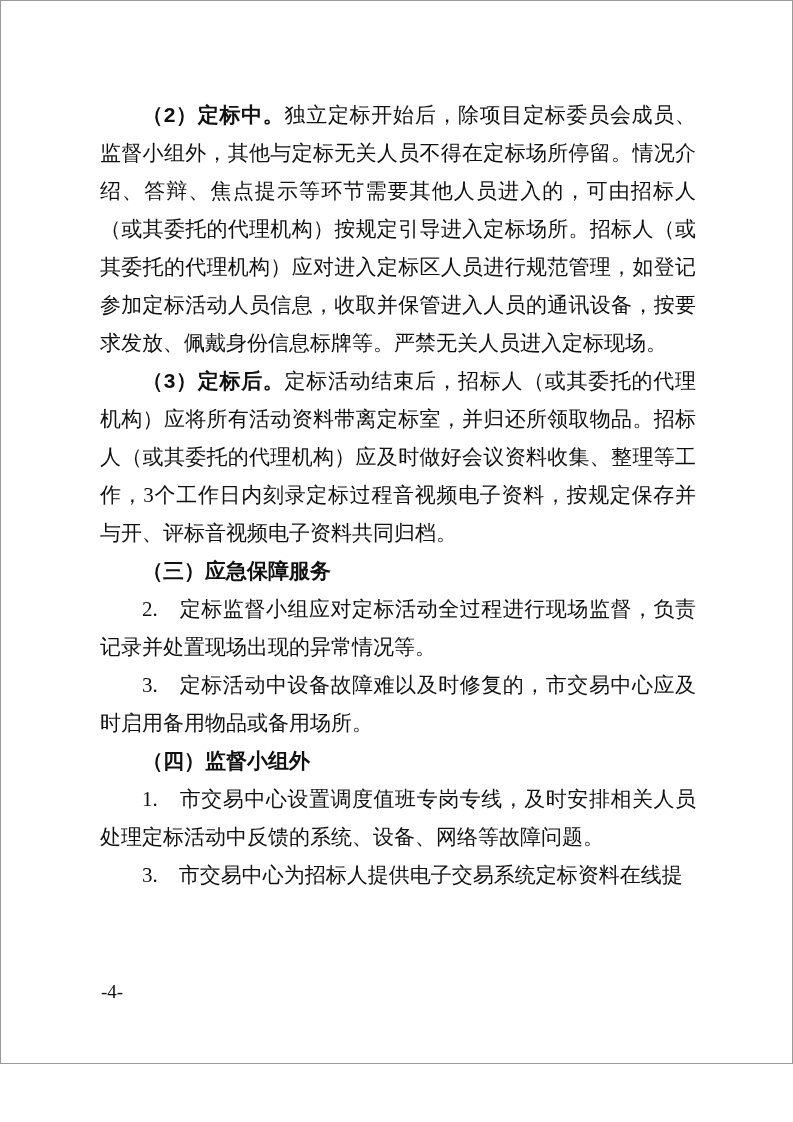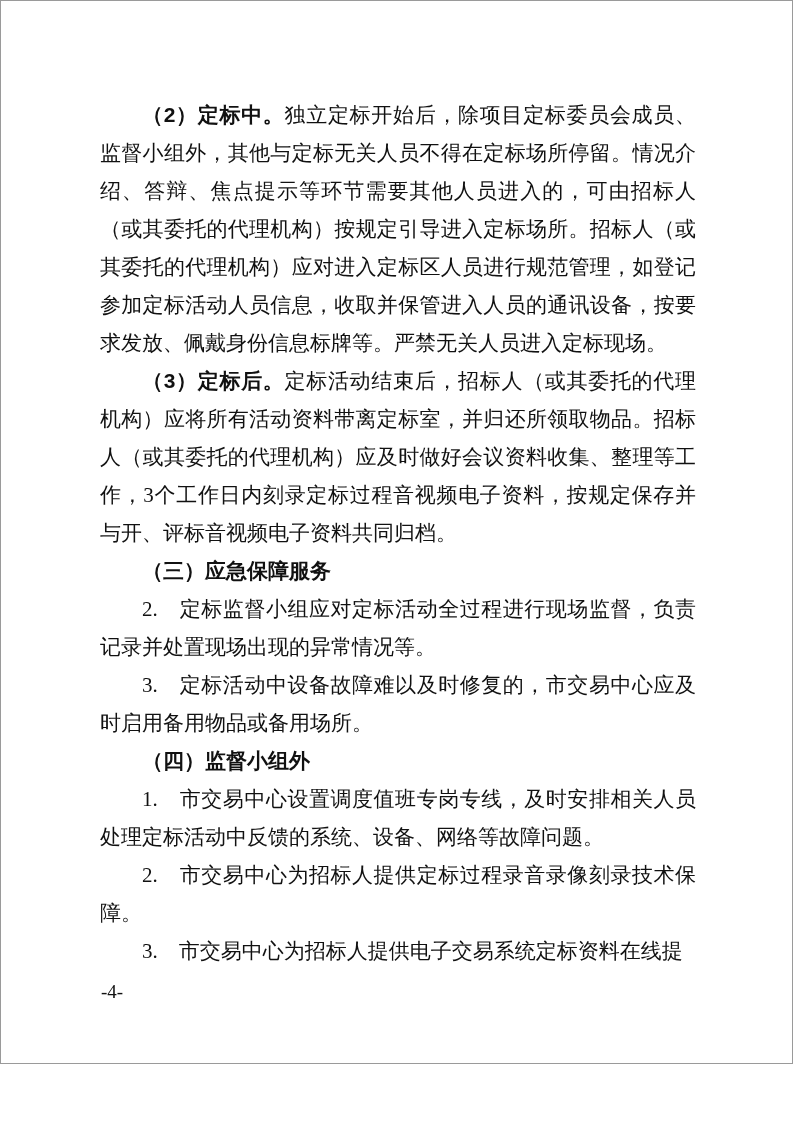--- a/index.html
+++ b/index.html
@@ -59,17 +59,16 @@
 
 <div class="page">
   <div class="doc-body">
       <p class="para"><span class="lead">（2）定标中。</span><span>独立定标开始后，除项目定标委员会成员、监督小组外，其他与定标无关人员不得在定标场所停留。情况介绍、答辩、焦点提示等环节需要其他人员进入的，可由招标人（或其委托的代理机构）按规定引导进入定标场所。招标人（或其委托的代理机构）应对进入定标区人员进行规范管理，如登记参加定标活动人员信息，收取并保管进入人员的通讯设备，按要求发放、佩戴身份信息标牌等。严禁无关人员进入定标现场。</span></p>
       <p class="para"><span class="lead">（3）定标后。</span><span>定标活动结束后，招标人（或其委托的代理机构）应将所有活动资料带离定标室，并归还所领取物品。招标人（或其委托的代理机构）应及时做好会议资料收集、整理等工作，3个工作日内刻录定标过程音视频电子资料，按规定保存并与开、评标音视频电子资料共同归档。</span></p>
       <p class="heading">（三）应急保障服务</p>
       <p class="para"><span>2.　定标监督小组应对定标活动全过程进行现场监督，负责记录并处置现场出现的异常情况等。</span></p>
       <p class="para"><span>3.　定标活动中设备故障难以及时修复的，市交易中心应及时启用备用物品或备用场所。</span></p>
       <p class="heading">（四）监督小组外</p>
       <p class="para"><span>1.　市交易中心设置调度值班专岗专线，及时安排相关人员处理定标活动中反馈的系统、设备、网络等故障问题。</span></p>
-      <p class="para"><span>2.　市交易中心为招标人提供定标过程录音录像刻录技术保障。</span></p>
       <p class="para"><span>3.　市交易中心为招标人提供电子交易系统定标资料在线提</span></p>
     </div>
   <div class="page-number">-4-</div>
 </div>
 
 </body></html>

